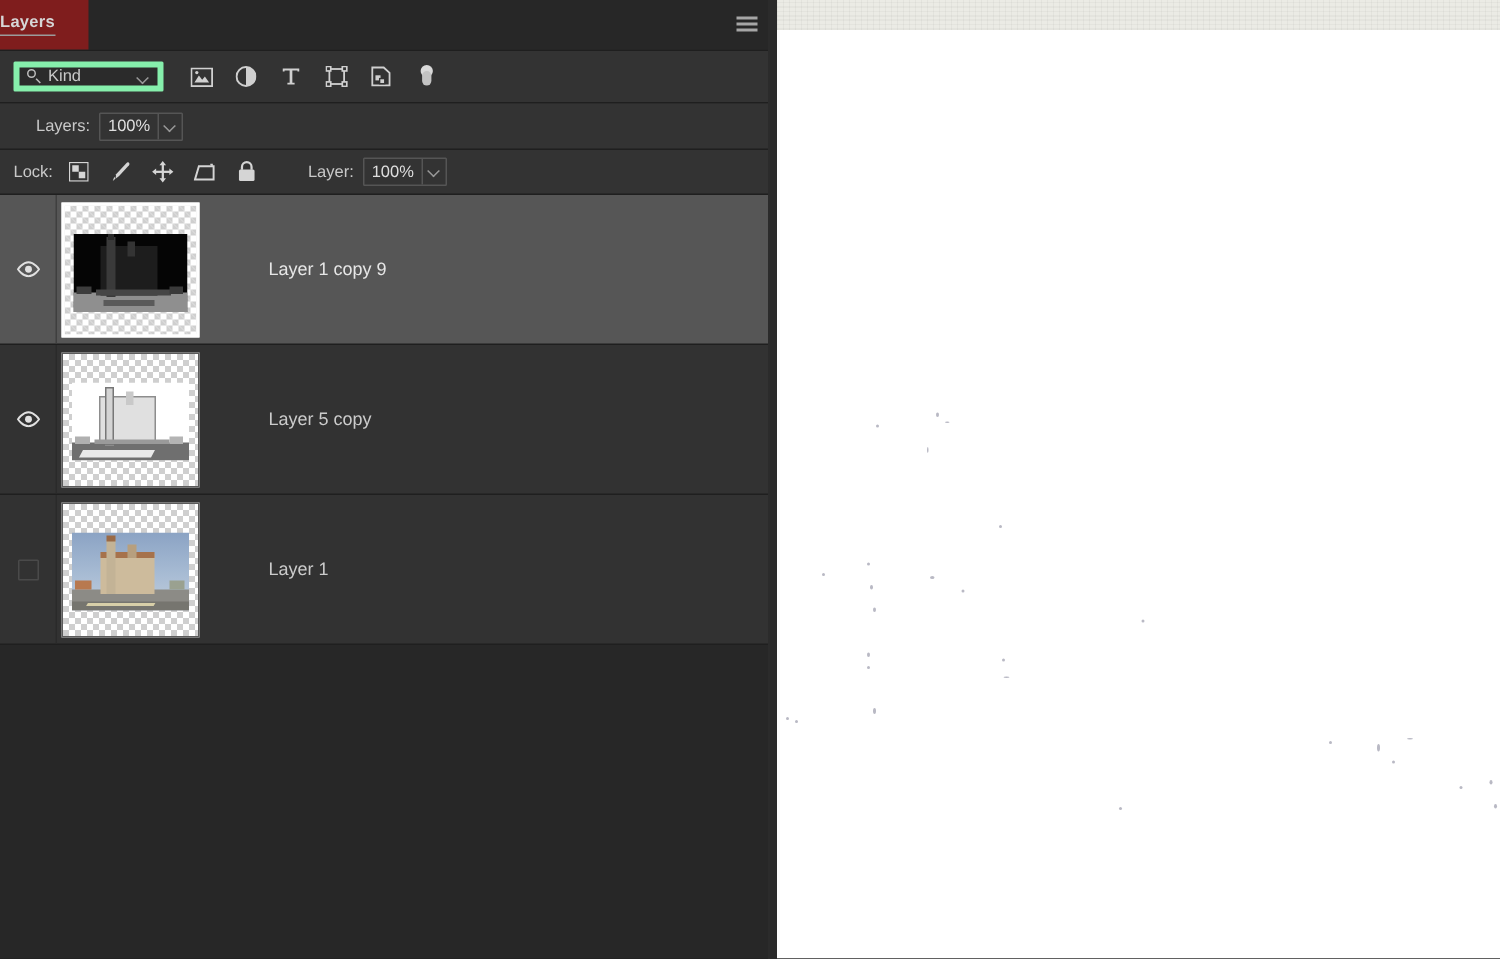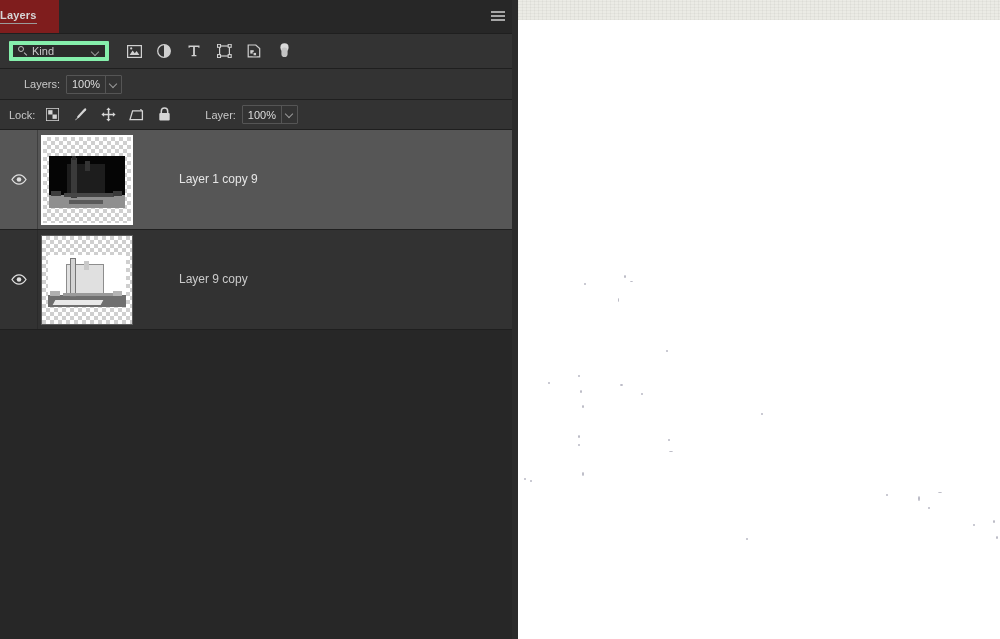--- a/index.html
+++ b/index.html
@@ -587,23 +587,46 @@
               <div class="sc" style="left:18px;top:9px;width:38px;height:32px;background:#e0e0e0;border:1px solid #8d8d8d;box-sizing:border-box;"></div>
               <div class="sc" style="left:22px;top:3px;width:6px;height:39px;background:#d4d4d4;border:1px solid #777;box-sizing:border-box;"></div>
               <div class="sc" style="left:36px;top:6px;width:5px;height:9px;background:#c9c9c9;"></div>
               <div class="sc" style="left:15px;bottom:11px;width:50px;height:3px;background:#9a9a9a;"></div>
               <div class="sc" style="left:2px;bottom:11px;width:10px;height:5px;background:#b0b0b0;"></div>
               <div class="sc" style="right:4px;bottom:11px;width:9px;height:5px;background:#b4b4b4;"></div>
               <div class="sc" style="left:6px;bottom:2px;width:48px;height:5px;background:#e9e9e9;transform:skewX(-28deg);"></div>
             </div>
           </div>
         </div>
-        <span class="layer-name">Layer 9 copy</span>
-      </div>
-
+        <span class="layer-name">Layer 5 copy</span>
+      </div>
+
+      <div class="layer-row">
+        <div class="eye-cell">
+          <span class="eye-off"></span>
+        </div>
+        <div class="thumb-wrap">
+          <div class="thumb">
+            <div class="thumb-img">
+              <div class="sc" style="inset:0;background:linear-gradient(180deg,#8ba3c4 0%,#a8bcd4 55%,#c3cfdd 100%);"></div>
+              <div class="sc" style="left:0;right:0;bottom:0;height:14px;background:#8c8b86;"></div>
+              <div class="sc" style="left:0;right:0;bottom:0;height:6px;background:#76756f;"></div>
+              <div class="sc" style="left:19px;top:14px;width:36px;height:27px;background:#cdbb9c;"></div>
+              <div class="sc" style="left:19px;top:13px;width:36px;height:4px;background:#a6724c;"></div>
+              <div class="sc" style="left:23px;top:5px;width:6px;height:36px;background:#c3b396;"></div>
+              <div class="sc" style="left:23px;top:2px;width:6px;height:4px;background:#9a6a46;"></div>
+              <div class="sc" style="left:37px;top:8px;width:6px;height:9px;background:#b79f7e;"></div>
+              <div class="sc" style="left:2px;bottom:14px;width:11px;height:6px;background:#b8794f;"></div>
+              <div class="sc" style="right:3px;bottom:14px;width:10px;height:6px;background:#9aa190;"></div>
+              <div class="sc" style="left:10px;bottom:3px;width:45px;height:2px;background:#d8cfa8;transform:skewX(-30deg);"></div>
+            </div>
+          </div>
+        </div>
+        <span class="layer-name">Layer 1</span>
+      </div>
 
 
       <div class="list-filler"></div>
     </div>
   </div>
 
   <div class="canvas-area">
     <div class="canvas-gutter"></div>
     <div class="paper-strip"></div>
     <div class="white-canvas">

